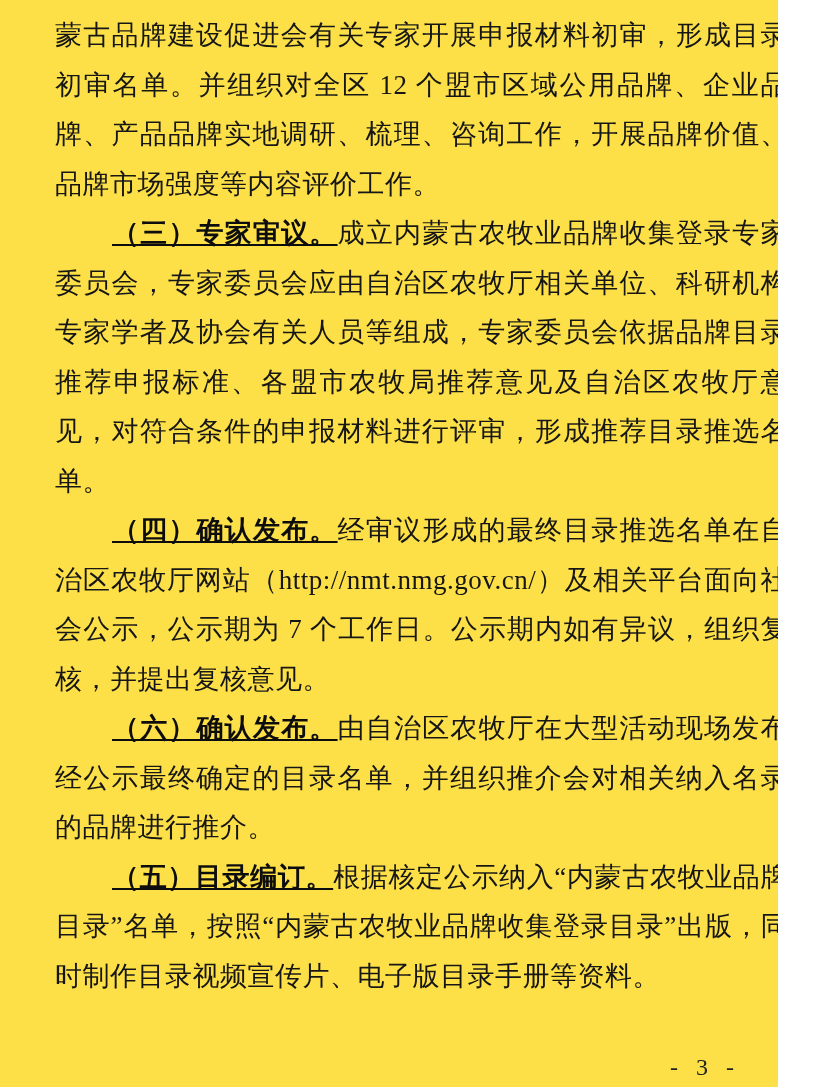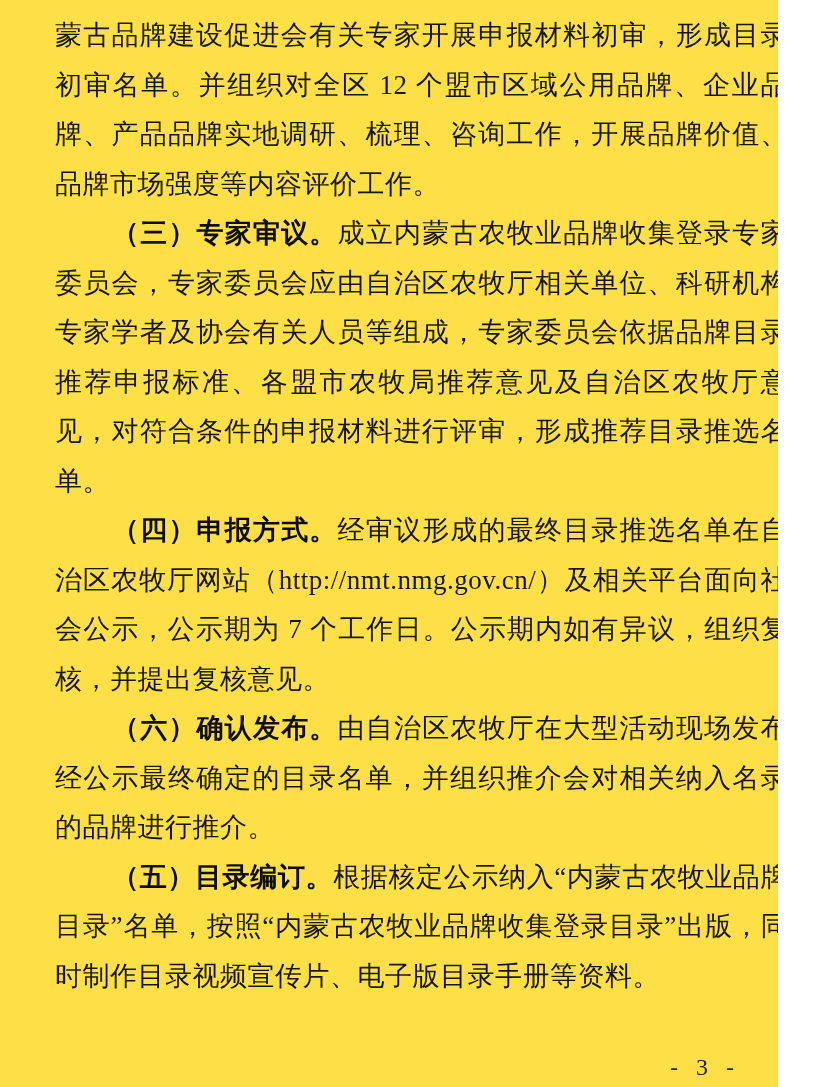--- a/index.html
+++ b/index.html
@@ -36,20 +36,21 @@
   }
 
   .body-para.indented {
     text-indent: 57px;
   }
 
   .para-head {
     font-family: "Liberation Sans", sans-serif;
     font-weight: bold;
     color: #0d0d0d;
+    text-decoration: underline;
   }
 
   .closing-heading {
     font-size: 27px;
     line-height: 49.5px;
     text-indent: 57px;
     font-family: "Liberation Sans", sans-serif;
     font-weight: bold;
     color: #0d0d0d;
   }
@@ -68,21 +69,21 @@
 </head>
 <body>
 
 <div class="page">
   <div class="content">
 
     <p class="body-para">蒙古品牌建设促进会有关专家开展申报材料初审，形成目录初审名单。并组织对全区 12 个盟市区域公用品牌、企业品牌、产品品牌实地调研、梳理、咨询工作，开展品牌价值、品牌市场强度等内容评价工作。</p>
 
     <p class="body-para indented"><span class="para-head">（三）专家审议。</span><span>成立内蒙古农牧业品牌收集登录专家委员会，专家委员会应由自治区农牧厅相关单位、科研机构专家学者及协会有关人员等组成，专家委员会依据品牌目录推荐申报标准、各盟市农牧局推荐意见及自治区农牧厅意见，对符合条件的申报材料进行评审，形成推荐目录推选名单。</span></p>
 
-    <p class="body-para indented"><span class="para-head">（四）申报方式。</span><span>经审议形成的最终目录推选名单在自治区农牧厅网站（http://nmt.nmg.gov.cn/）及相关平台面向社会公示，公示期为 7 个工作日。公示期内如有异议，组织复核，并提出复核意见。</span></p>
+    <p class="body-para indented"><span class="para-head">（四）确认发布。</span><span>经审议形成的最终目录推选名单在自治区农牧厅网站（http://nmt.nmg.gov.cn/）及相关平台面向社会公示，公示期为 7 个工作日。公示期内如有异议，组织复核，并提出复核意见。</span></p>
 
     <p class="body-para indented"><span class="para-head">（六）确认发布。</span><span>由自治区农牧厅在大型活动现场发布经公示最终确定的目录名单，并组织推介会对相关纳入名录的品牌进行推介。</span></p>
 
     <p class="body-para indented"><span class="para-head">（五）目录编订。</span><span>根据核定公示纳入“内蒙古农牧业品牌目录”名单，按照“内蒙古农牧业品牌收集登录目录”出版，同时制作目录视频宣传片、电子版目录手册等资料。</span></p>
 
 
   </div>
 
   <div class="page-number">- 3 -</div>
 </div>

